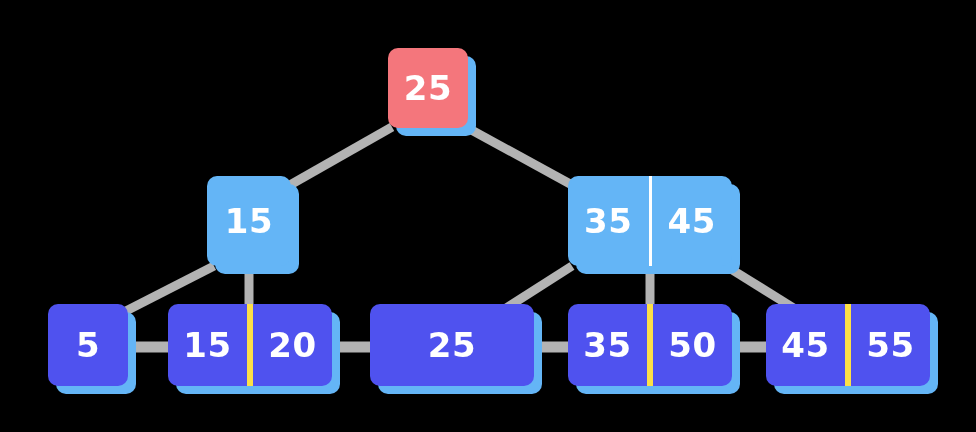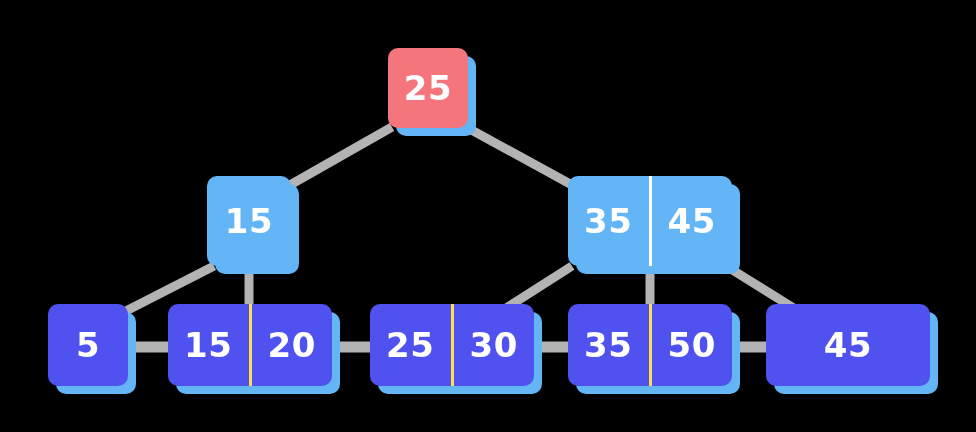--- a/index.html
+++ b/index.html
@@ -57,21 +57,21 @@
     display: flex;
     align-items: center;
     justify-content: center;
     color: #ffffff;
     font-weight: bold;
     font-size: 34px;
     letter-spacing: 0.5px;
     line-height: 1;
   }
   .cell + .cell {
-    border-left: 3px solid #fde047;
+    border-left: 6px solid #fde047;
   }
   
   .node.root .body   { background: #f4767c; }
   .node.root .shadow { background: #64b5f6; }
   .node.internal .body   { background: #64b5f6; }
   .node.internal .shadow { background: #64b5f6; }
   .node.leaf .body   { background: #4f52ef; }
   .node.leaf .shadow { background: #64b5f6; }
   .node.internal .cell + .cell { border-left: 3px solid #ffffff; }
 </style>
@@ -140,32 +140,32 @@
     <div class="body">
       <div class="cell">15</div>
       <div class="cell">20</div>
     </div>
   </div>
 
   <div class="node leaf" style="left:370px; top:304px; width:164px; height:82px;">
     <div class="shadow"></div>
     <div class="body">
       <div class="cell">25</div>
-      <div class="cell">30</div>
     </div>
   </div>
 
   <div class="node leaf" style="left:568px; top:304px; width:164px; height:82px;">
     <div class="shadow"></div>
     <div class="body">
       <div class="cell">35</div>
       <div class="cell">50</div>
     </div>
   </div>
 
   <div class="node leaf" style="left:766px; top:304px; width:164px; height:82px;">
     <div class="shadow"></div>
     <div class="body">
       <div class="cell">45</div>
+      <div class="cell">55</div>
     </div>
   </div>
 
 </div>
 
 </body></html>

